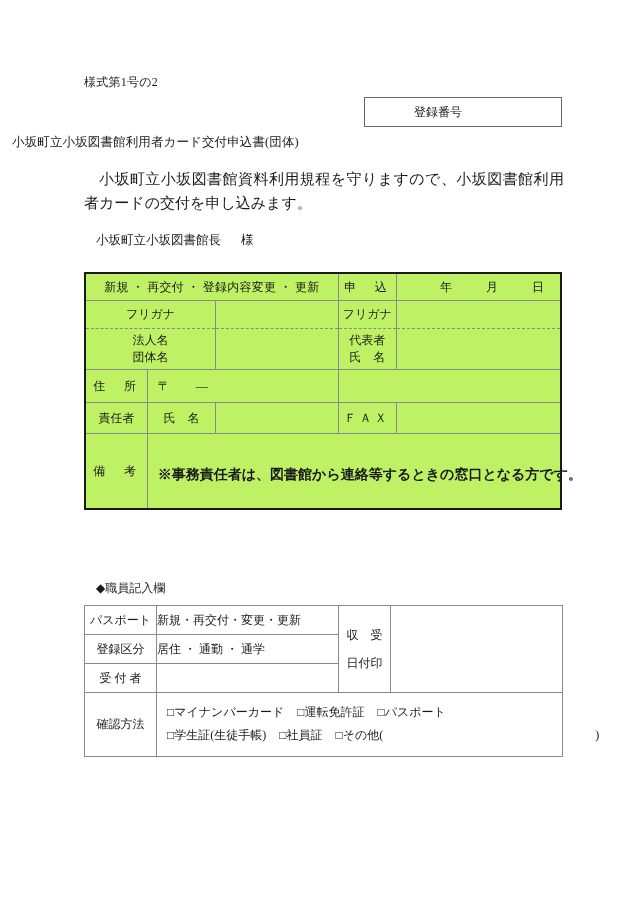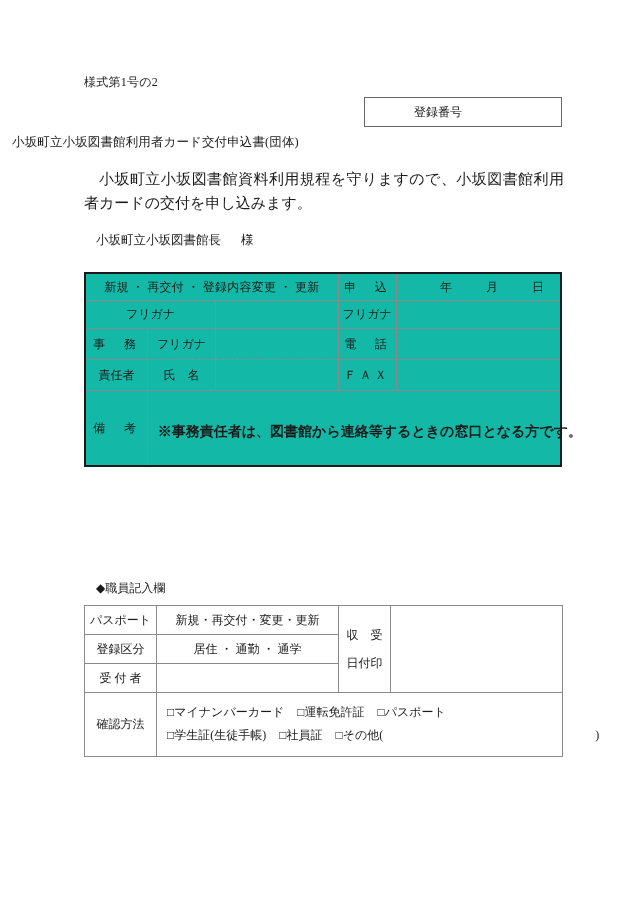--- a/index.html
+++ b/index.html
@@ -99,21 +99,21 @@
     width: 478px;
     border-collapse: collapse;
     table-layout: fixed;
     border: 2px solid #1a1a1a;
     font-size: 12px;
   }
   .main-table td {
     border: 1px solid #8a8a8a;
     padding: 0;
     vertical-align: middle;
-    background: #14b8a6;
+    background: #bef264;
   }
   .main-table .lbl {
     text-align: center;
     white-space: nowrap;
     padding: 0 2px;
   }
   .dashed-bottom { border-bottom: 1px dashed #8a8a8a !important; }
   .dashed-top    { border-top: 1px dashed #8a8a8a !important; }
 
   .kind-cell { text-align: center; white-space: nowrap; letter-spacing: .02em; }
@@ -158,21 +158,21 @@
     border: 1px solid #8a8a8a;
     padding: 0;
     vertical-align: middle;
     background: #fff;
   }
   .staff-table .lbl {
     text-align: center;
     white-space: nowrap;
   }
   .staff-val {
-    text-align: center;
+    text-align: left;
     white-space: nowrap;
     margin-top: 20px;
   }
   .stamp-cell {
     text-align: center;
     white-space: nowrap;
     line-height: 2.35;
   }
   .verify-cell {
     padding: 8px 0 8px 10px !important;
@@ -222,29 +222,41 @@
         </td>
       </tr>
 
       <tr>
         <td class="lbl dashed-bottom" colspan="2" style="height:27px">フリガナ</td>
         <td class="dashed-bottom"></td>
         <td class="lbl dashed-bottom">フリガナ</td>
         <td class="dashed-bottom"></td>
       </tr>
 
-
-
-      <tr>
-        <td class="lbl spaced1" style="height:30px">事　務</td>
-        <td class="lbl dashed-bottom">フリガナ</td>
-        <td class="dashed-bottom"></td>
-        <td class="lbl spaced1">電　話</td>
-        <td></td>
-      </tr>
+      <tr>
+        <td class="lbl two-line dashed-top" colspan="2" style="height:40px">
+          <span>法人名</span><br>
+          <span>団体名</span>
+        </td>
+        <td class="dashed-top"></td>
+        <td class="lbl two-line dashed-top">
+          <span>代表者</span><br>
+          <span>氏　名</span>
+        </td>
+        <td class="dashed-top"></td>
+      </tr>
+
+      <tr>
+        <td class="lbl spaced1" style="height:32px">住　所</td>
+        <td class="postal" colspan="2">
+          <span>〒</span><span class="dash">—</span>
+        </td>
+        <td colspan="2"></td>
+      </tr>
+
 
       <tr>
         <td class="lbl" style="height:30px">責任者</td>
         <td class="lbl dashed-top">氏　名</td>
         <td class="dashed-top"></td>
         <td class="lbl spaced1">ＦＡＸ</td>
         <td></td>
       </tr>
 
       <tr>

